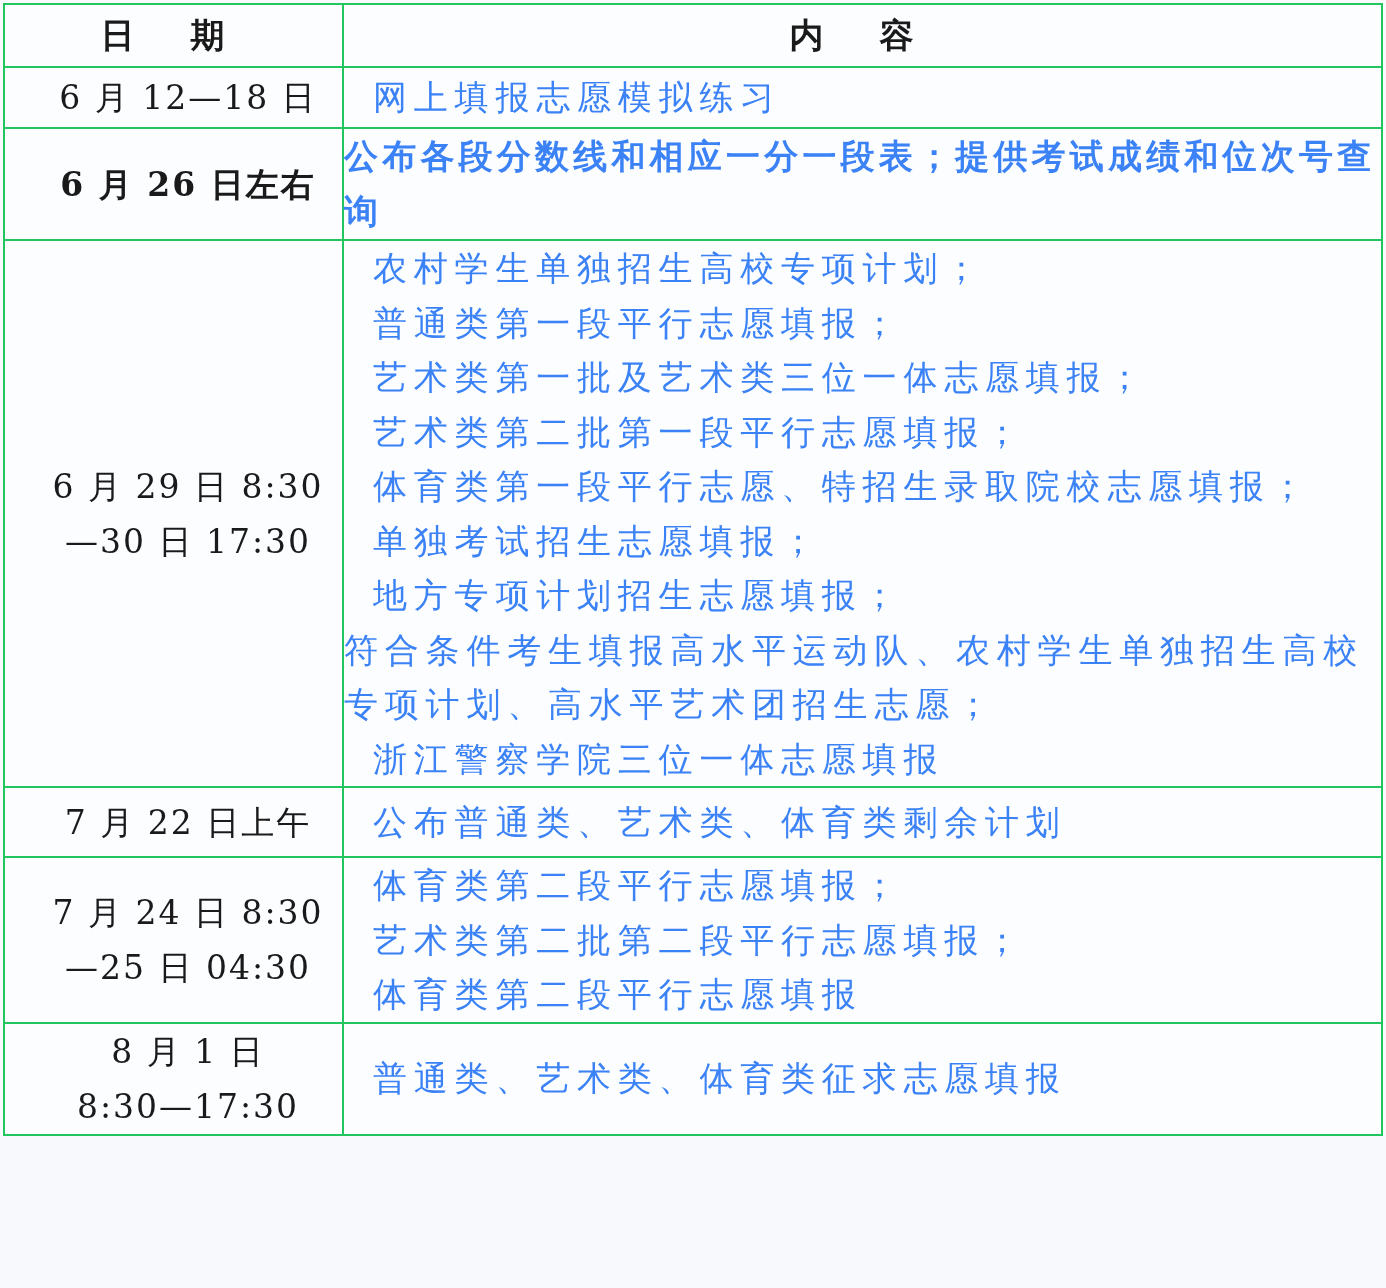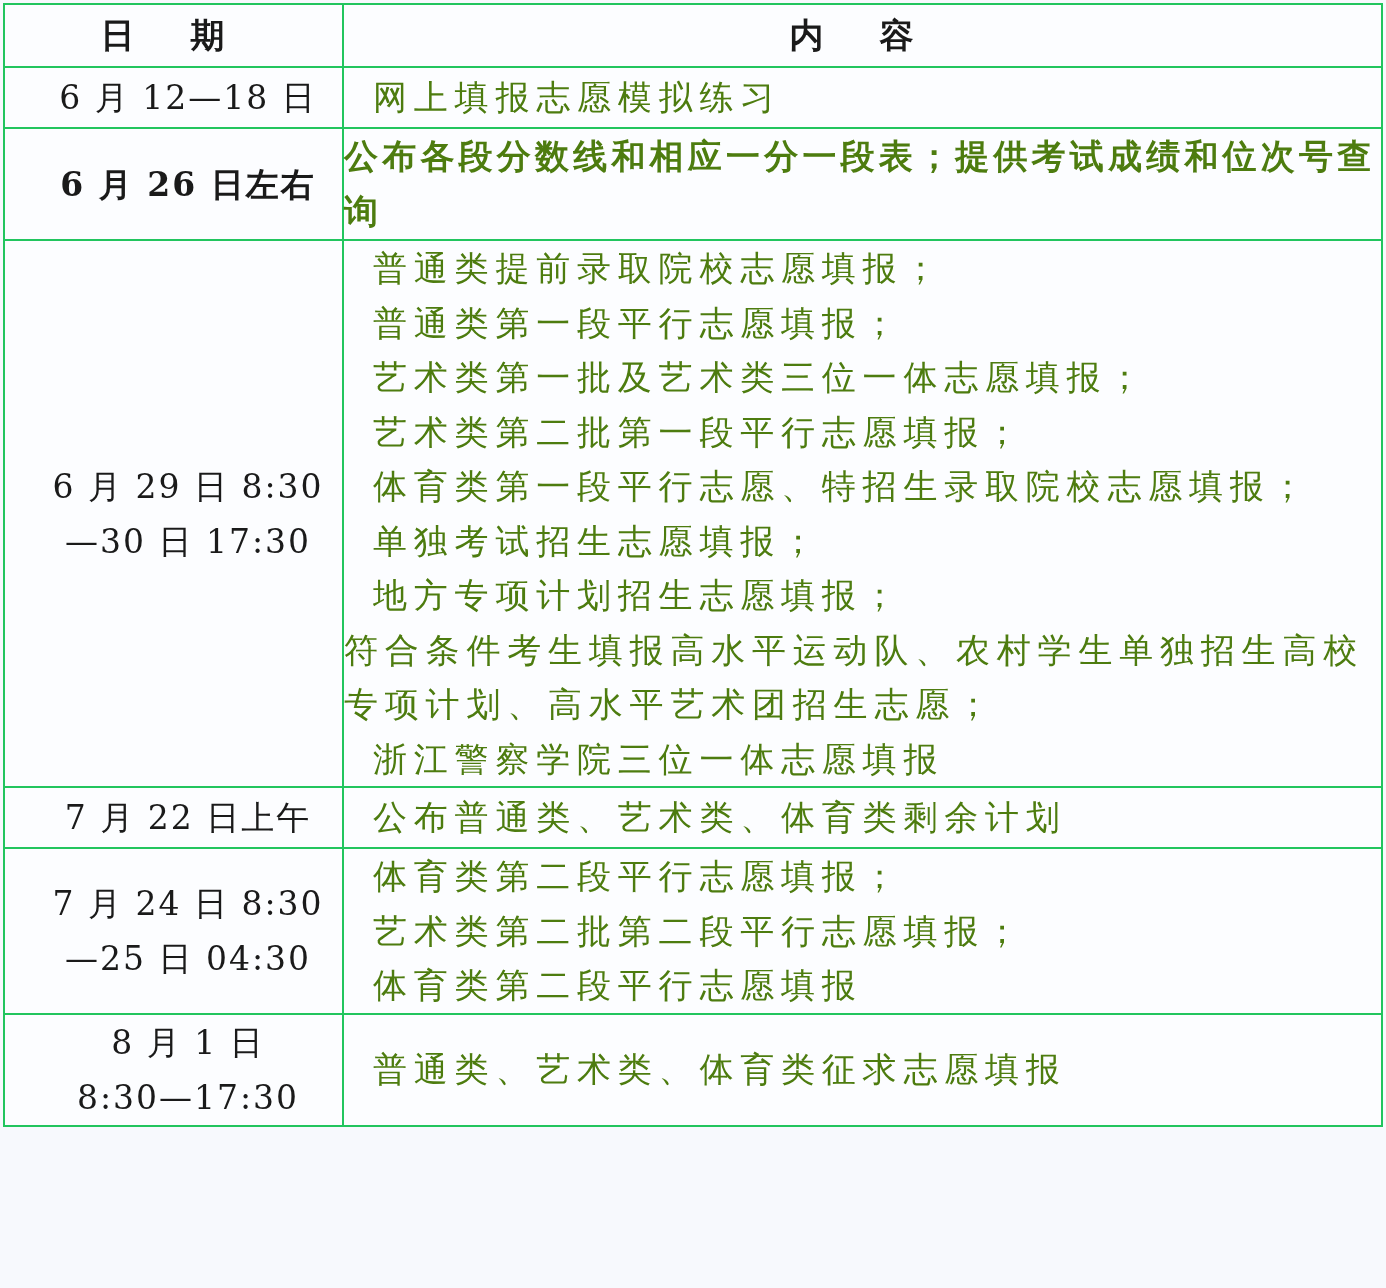--- a/index.html
+++ b/index.html
@@ -37,21 +37,21 @@
     font-size: 33px;
     line-height: 55px;
     letter-spacing: 2px;
   }
   td.content {
     font-size: 34px;
     line-height: 54.5px;
     letter-spacing: 6.8px;
     padding-left: 20px;
     padding-right: 6px;
-    color: #4d7c0f;
+    color: #3b82f6;
   }
   .bold { font-weight: bold; letter-spacing: 3px; }
   td.content.bold { letter-spacing: 4.2px; line-height: 55px; }
   .line { display: block; white-space: nowrap; margin-left: 29px; }
   .wrap { display: block; white-space: normal; }
 </style>
 </head>
 <body>
 
 <table class="schedule">
@@ -84,34 +84,34 @@
         <span class="wrap">公布各段分数线和相应一分一段表；提供考试成绩和位次号查询</span>
       </td>
     </tr>
 
     <tr style="height:547px">
       <td class="date">
         <span class="line">6 月 29 日 8:30</span>
         <span class="line">—30 日 17:30</span>
       </td>
       <td class="content">
-        <span class="line">普通类提前录取院校志愿填报；</span>
+        <span class="line">农村学生单独招生高校专项计划；</span>
         <span class="line">普通类第一段平行志愿填报；</span>
         <span class="line">艺术类第一批及艺术类三位一体志愿填报；</span>
         <span class="line">艺术类第二批第一段平行志愿填报；</span>
         <span class="line">体育类第一段平行志愿、特招生录取院校志愿填报；</span>
         <span class="line">单独考试招生志愿填报；</span>
         <span class="line">地方专项计划招生志愿填报；</span>
         <span class="wrap">符合条件考生填报高水平运动队、农村学生单独招生高校专项计划、高水平艺术团招生志愿；</span>
         <span class="line">浙江警察学院三位一体志愿填报</span>
       </td>
     </tr>
 
 
-    <tr style="height:61px">
+    <tr style="height:70px">
       <td class="date">
         <span class="line">7 月 22 日上午</span>
       </td>
       <td class="content">
         <span class="line">公布普通类、艺术类、体育类剩余计划</span>
       </td>
     </tr>
 
     <tr style="height:120px">
       <td class="date">

